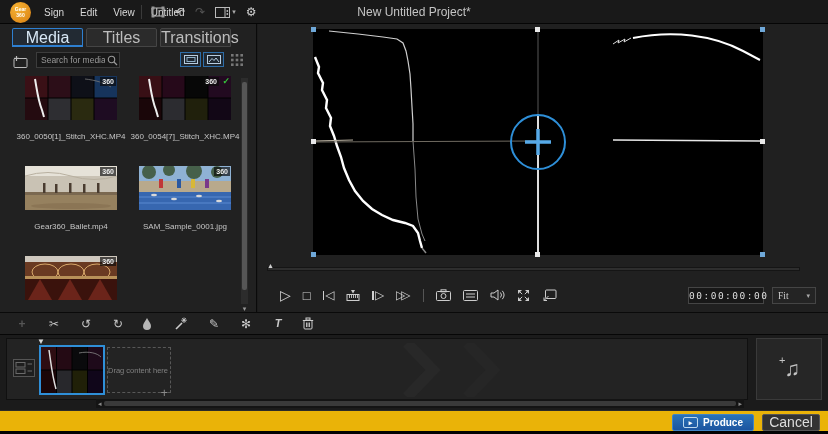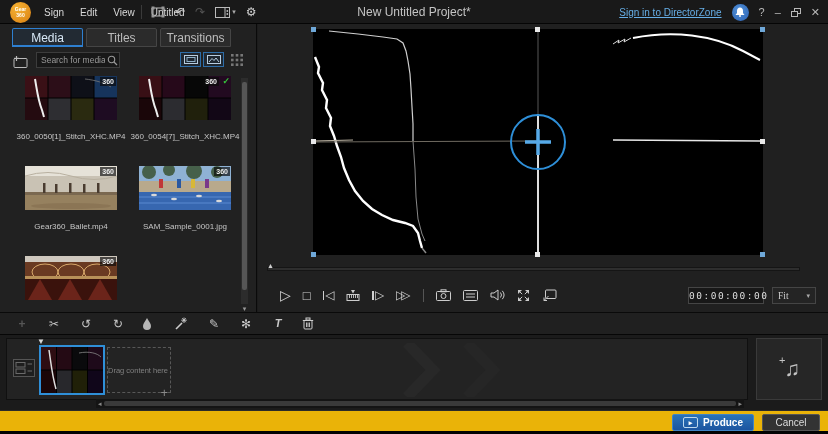--- a/index.html
+++ b/index.html
@@ -31,21 +31,21 @@
   .bell { width:17px; height:17px; border-radius:50%; background: radial-gradient(circle at 40% 35%, #4f8fd6, #2d62b4); display:flex; align-items:center; justify-content:center; }
   .win-btn { font-size:11px; color:#b8b8b8; line-height:1; }
   .restore-glyph { position:relative; width:10px; height:9px; }
   .restore-glyph .r-back { position:absolute; right:0; top:0; width:7px; height:6px; border:1px solid #b8b8b8; }
   .restore-glyph .r-front { position:absolute; left:0; bottom:0; width:7px; height:6px; border:1px solid #b8b8b8; background:#191919; }
 
   
   .library { position:absolute; left:0; top:24px; width:257px; height:288px; background:#212121; border-right:1px solid #0a0a0a; overflow:hidden; }
   .tabs { position:absolute; left:12px; top:4px; display:flex; }
   .tab { width:71px; height:19px; margin-right:3px; background:#2b2b2b; border:1px solid #454545;
-         color:#bdbdbd; font-size:12px; text-align:center; line-height:18px; border-radius:2px 2px 0 0; }
+         color:#bdbdbd; font-size:16px; text-align:center; line-height:18px; border-radius:2px 2px 0 0; }
   .tab.active { background:#222a33; border:1px solid #2e7fd0; border-bottom:2px solid #2e7fd0; color:#d8e8f6; }
   .import-btn { position:absolute; left:10px; top:29px; width:20px; height:16px; display:flex; align-items:center; justify-content:center; }
   .search-box { position:absolute; left:36px; top:28px; width:84px; height:16px; background:#181818; border:1px solid #3c3c3c; display:flex; align-items:center; }
   .search-box input { flex:1; min-width:0; background:transparent; border:none; outline:none; color:#bbb; font-size:8.5px; padding:0 2px 0 4px; font-family:"Liberation Sans",sans-serif;text-align:center; }
   .search-box input::placeholder { color:#9a9a9a; }
   .search-mag { flex:0 0 12px; }
   .vt { position:absolute; top:28px; width:21px; height:15px; border:1px solid #2e6da8; background:#1f2730; display:flex; align-items:center; justify-content:center; }
   .vt1 { left:180px; } .vt2 { left:203px; }
   .grid-btn { position:absolute; left:231px; top:30px; }
   .media-grid { position:absolute; left:18px; top:52px; width:224px; display:grid; grid-template-columns:106px 106px; column-gap:8px; }
@@ -107,21 +107,21 @@
   .music-glyph { font-size:21px; color:#c4c4c4; }
   .music-plus { font-size:11px; color:#c4c4c4; position:relative; top:-9px; left:1px; }
 
   
   .footer { position:absolute; left:0; top:410px; width:828px; height:24px; background:#eab308; border-top:1px solid #2a2a2a; }
   .produce-btn { position:absolute; left:672px; top:3px; width:82px; height:17px; background:linear-gradient(#2a72b8,#1b55a0);
                  border:1px solid #3e84c6; border-radius:2px; display:flex; align-items:center; justify-content:center; gap:5px;
                  color:#fff; font-size:10px; font-weight:bold; }
   .produce-icon { width:15px; height:11px; border:1px solid #bcd8ee; border-radius:2px; font-size:7px; line-height:9px; text-align:center; color:#fff; }
   .cancel-btn { position:absolute; left:762px; top:3px; width:58px; height:17px; background:#333; border:1px solid #555; border-radius:2px;
-                color:#ddd; font-size:10px; text-align:center; line-height:15px; }
+                color:#ddd; font-size:14px; text-align:center; line-height:15px; }
   .bottom-strip { position:absolute; left:0; top:431px; width:828px; height:3px; background:#030303; }
 </style>
 </head>
 <body>
 
 <div id="app">
 
   <div class="titlebar">
     <div class="logo">
       <span>Gear</span>
@@ -151,36 +151,20 @@
             <rect x="0.5" y="0.5" width="14" height="10" fill="none" stroke="#bbb"></rect>
             <line x1="10" y1="0.5" x2="10" y2="10.5" stroke="#bbb"></line>
             <circle cx="12.3" cy="4" r="0.9" fill="#bbb"></circle>
             <circle cx="12.3" cy="7" r="0.9" fill="#bbb"></circle>
           </svg>
         <span class="chev-small">▾</span>
       </span>
       <span class="tb-ic">⚙</span>
     </div>
     <div class="win-title">New Untitled Project*</div>
-    <div class="tb-right">
-      <span class="signin">Sign in to DirectorZone</span>
-      <span class="bell">
-        <svg width="10" height="10" viewBox="0 0 10 10">
-            <path d="M5,0.5 C6.8,0.5 8,2 8,3.8 V6 L9.5,8 H0.5 L2,6 V3.8 C2,2 3.2,0.5 5,0.5 z" fill="#fff"></path>
-            <circle cx="5" cy="9" r="1" fill="#fff"></circle>
-          </svg>
-      </span>
-      <span class="win-btn">?</span>
-      <span class="win-btn">–</span>
-      <span class="restore-glyph">
-          <span class="r-back"></span>
-          <span class="r-front"></span>
-        </span>
-      <span class="win-btn">✕</span>
-    </div>
   </div>
 
   <div class="library">
     <div class="tabs">
       <div class="tab active">Media</div>
       <div class="tab">Titles</div>
       <div class="tab">Transitions</div>
     </div>
 
     <span class="import-btn">

